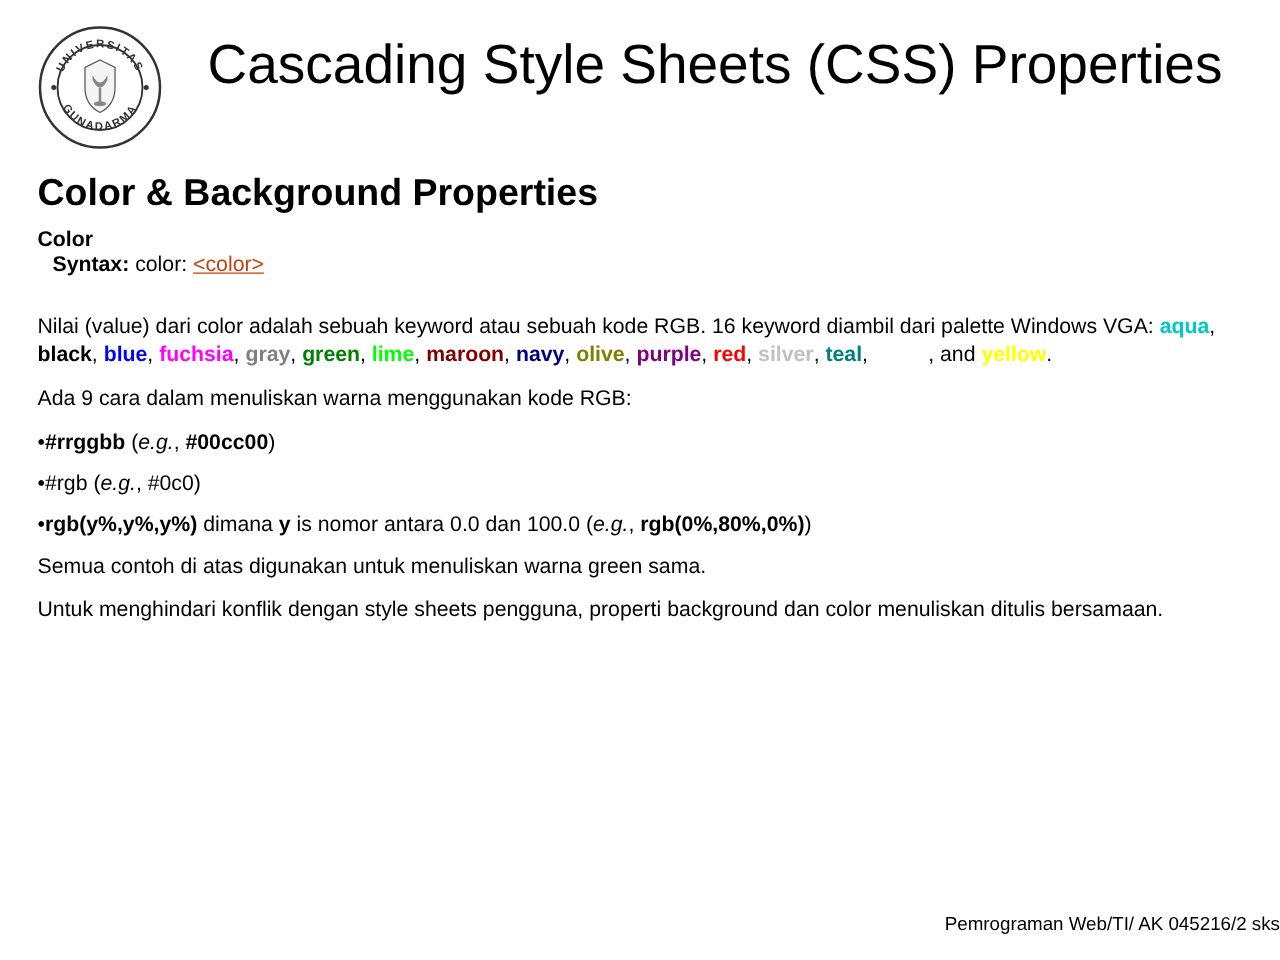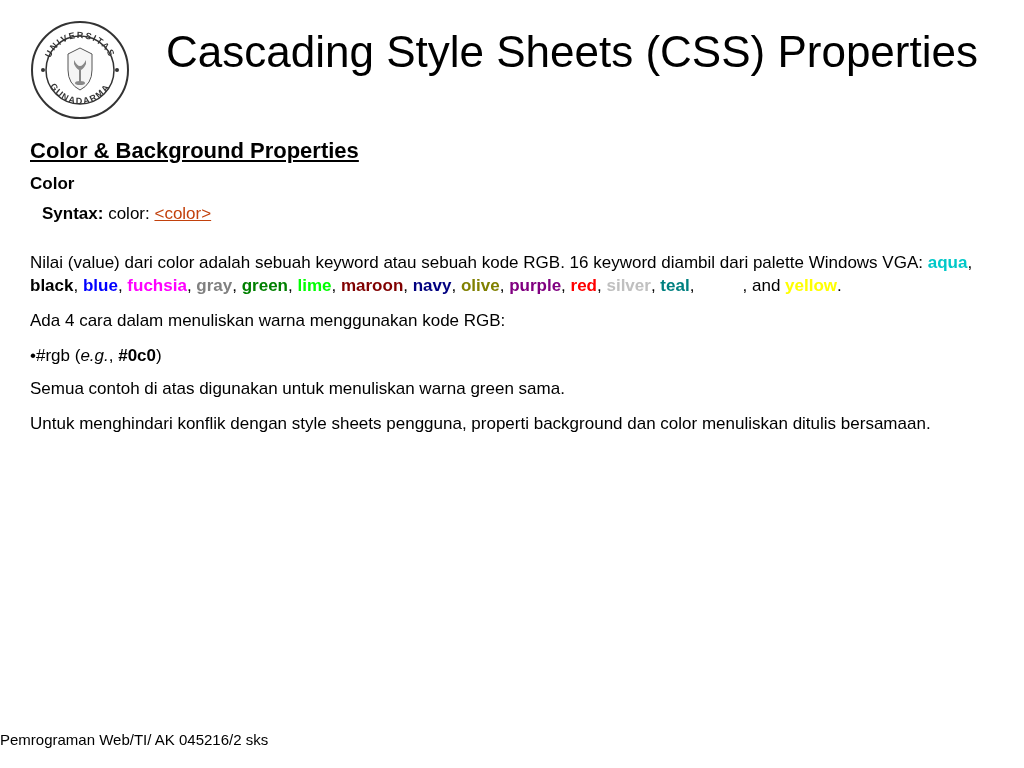--- a/index.html
+++ b/index.html
@@ -28,29 +28,27 @@
   }
   .title {
     flex: 1;
     text-align: center;
     font-size: 44px;
     font-weight: 400;
     line-height: 1.2;
     padding-top: 6px;
   }
   .section-heading {
-    font-size: 22px;
+    font-size: 30px;
     font-weight: bold;
-    text-decoration: underline;
     margin-bottom: 10px;
   }
   .sub-heading {
     font-size: 17px;
     font-weight: bold;
-    margin-bottom: 10px;
   }
   .syntax-line {
     font-size: 17px;
     margin-bottom: 28px;
   }
   .syntax-line .label { font-weight: bold; margin-left: 12px; }
   .syntax-line .link {
     color: #c2410c;
     text-decoration: underline;
   }
@@ -62,21 +60,21 @@
   .bullet {
     font-size: 17px;
     line-height: 1.35;
     margin-bottom: 10px;
   }
   .footer {
     position: absolute;
     bottom: 20px;
     left: 0;
     right: 0;
-    text-align: left;
+    text-align: right;
     font-size: 15px;
     color: #000;
   }
   .colortok { font-weight: bold; }
 </style>
 </head>
 <body>
 
 <div class="slide">
 
@@ -109,24 +107,26 @@
   <div class="sub-heading">Color</div>
 
   <div class="syntax-line">
     <span class="label">Syntax:</span><span> color: </span><span class="link">&lt;color&gt;</span>
   </div>
 
   <div class="para">
     <span>Nilai (value) dari color adalah sebuah keyword atau sebuah kode RGB. 16 keyword diambil dari palette Windows VGA: </span><span id="color-list"><span class="colortok" style="color: rgb(0, 200, 200);">aqua</span><span>, </span><span class="colortok" style="color: rgb(0, 0, 0);">black</span><span>, </span><span class="colortok" style="color: rgb(0, 0, 255);">blue</span><span>, </span><span class="colortok" style="color: rgb(255, 0, 255);">fuchsia</span><span>, </span><span class="colortok" style="color: rgb(128, 128, 128);">gray</span><span>, </span><span class="colortok" style="color: rgb(0, 128, 0);">green</span><span>, </span><span class="colortok" style="color: rgb(0, 255, 0);">lime</span><span>, </span><span class="colortok" style="color: rgb(128, 0, 0);">maroon</span><span>, </span><span class="colortok" style="color: rgb(0, 0, 128);">navy</span><span>, </span><span class="colortok" style="color: rgb(128, 128, 0);">olive</span><span>, </span><span class="colortok" style="color: rgb(128, 0, 128);">purple</span><span>, </span><span class="colortok" style="color: rgb(255, 0, 0);">red</span><span>, </span><span class="colortok" style="color: rgb(192, 192, 192);">silver</span><span>, </span><span class="colortok" style="color: rgb(0, 128, 128);">teal</span><span>, </span><span class="colortok" style="color: rgb(255, 255, 255);">white</span><span>, and </span><span class="colortok" style="color: rgb(255, 255, 0);">yellow</span><span>.</span></span>
   </div>
 
-  <div class="para">Ada 4 cara dalam menuliskan warna menggunakan kode RGB:</div>
+  <div class="para">Ada 9 cara dalam menuliskan warna menggunakan kode RGB:</div>
 
   <div id="bullets">
-      <div class="bullet"><span>•</span><span style="font-weight: normal;">#rgb</span><span> (</span><span style="font-style: italic;">e.g.</span><span>, </span><span style="font-weight: bold;">#0c0</span><span>)</span></div>
+      <div class="bullet"><span>•</span><span style="font-weight: bold;">#rrggbb</span><span> (</span><span style="font-style: italic;">e.g.</span><span>, </span><span style="font-weight: bold;">#00cc00</span><span>)</span></div>
+      <div class="bullet"><span>•</span><span style="font-weight: normal;">#rgb</span><span> (</span><span style="font-style: italic;">e.g.</span><span>, </span><span style="font-weight: normal;">#0c0</span><span>)</span></div>
+      <div class="bullet"><span>•</span><span style="font-weight: bold;">rgb(y%,y%,y%)</span><span> dimana </span><span style="font-weight: bold;">y</span><span> is nomor antara 0.0 dan 100.0 (</span><span style="font-style: italic;">e.g.</span><span>, </span><span style="font-weight: bold;">rgb(0%,80%,0%)</span><span>)</span></div>
     </div>
 
   <div class="para">Semua contoh di atas digunakan untuk menuliskan warna green sama.</div>
   <div class="para">Untuk menghindari konflik dengan style sheets pengguna, properti background dan color menuliskan ditulis bersamaan.</div>
 
 </div>
 
 <div class="footer">Pemrograman Web/TI/ AK 045216/2 sks</div>
 
 </body></html>

